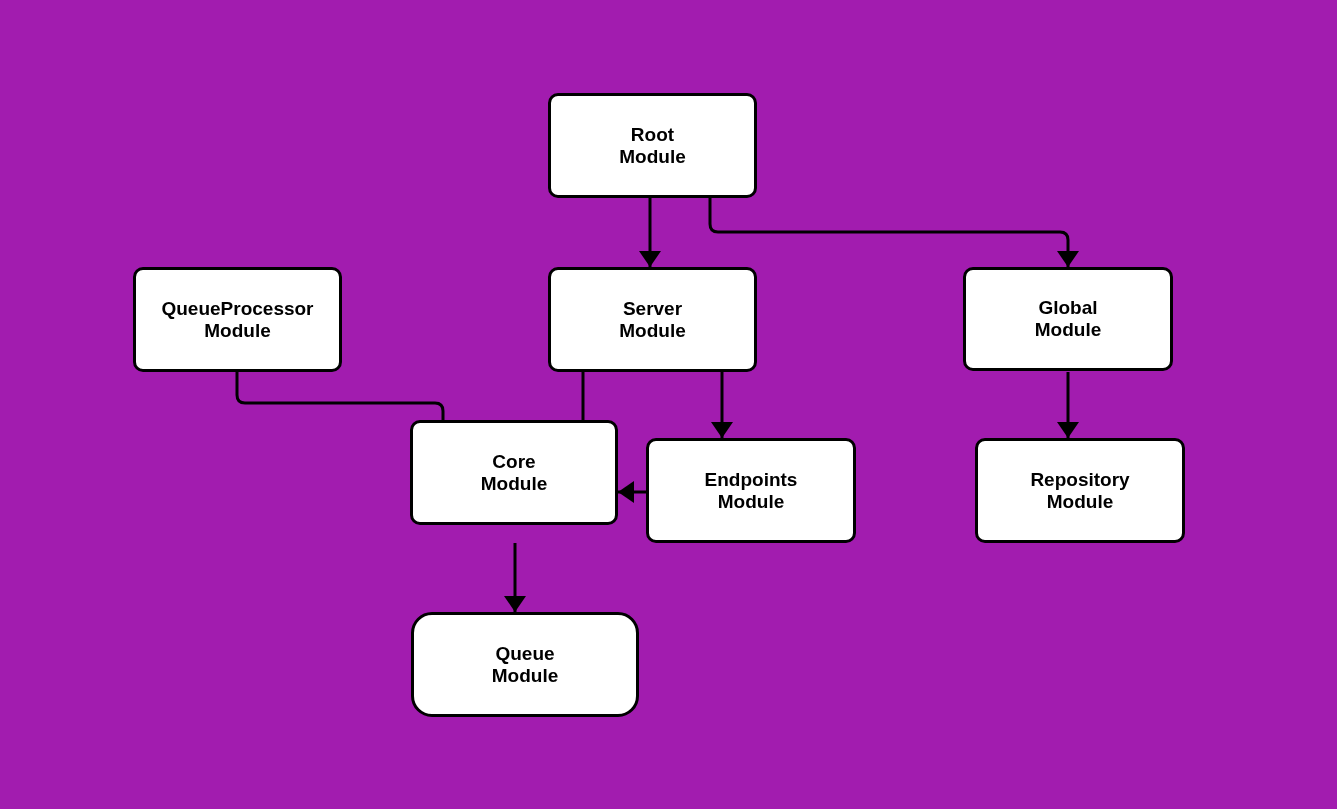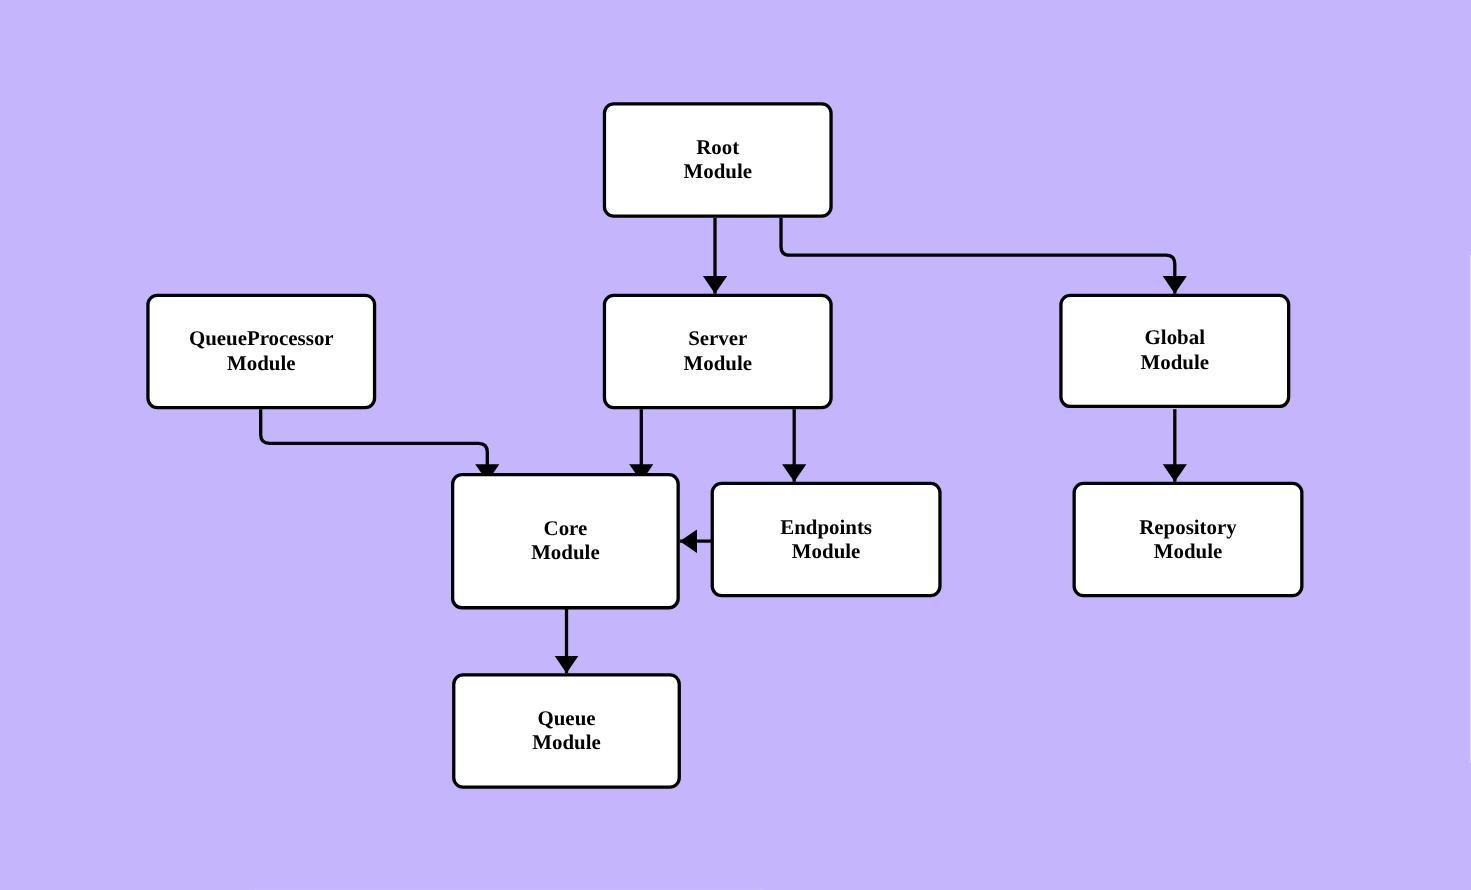--- a/index.html
+++ b/index.html
@@ -4,23 +4,23 @@
 <style>
   html, body {
     margin: 0;
     padding: 0;
     background: #ffffff;
   }
   .canvas {
     position: relative;
     width: 1337px;
     height: 809px;
-    background: #c4b5fd;
+    background: #a21caf;
     overflow: hidden;
-    font-family: Liberation Serif, serif;
+    font-family: Liberation Sans, sans-serif;
   }
   .edges {
     position: absolute;
     left: 0;
     top: 0;
     width: 1337px;
     height: 809px;
   }
   .node {
     position: absolute;
@@ -35,24 +35,24 @@
     font-weight: bold;
     font-size: 19px;
     line-height: 22px;
     color: #000000;
     white-space: pre-line;
   }
   .node-root          { left: 548px; top:  93px; width: 209px; height: 105px; }
   .node-queueprocessor{ left: 133px; top: 267px; width: 209px; height: 105px; }
   .node-server        { left: 548px; top: 267px; width: 209px; height: 105px; }
   .node-global        { left: 963px; top: 267px; width: 210px; height: 104px; }
-  .node-core          { left: 410px; top: 430px; width: 208px; height: 124px; }
+  .node-core          { left: 410px; top: 420px; width: 208px; height: 105px; }
   .node-endpoints     { left: 646px; top: 438px; width: 210px; height: 105px; }
   .node-repository    { left: 963px; top: 438px; width: 210px; height: 105px; margin-left: 12px; }
-  .node-queue         { left: 411px; top: 612px; width: 208px; height: 105px; }
+  .node-queue         { left: 411px; top: 612px; width: 228px; height: 105px; border-radius: 21px; }
 </style>
 </head>
 <body>
 
 <div class="canvas">
 
   <svg class="edges" viewBox="0 0 1337 809" xmlns="http://www.w3.org/2000/svg">
     <defs>
       <marker id="arrowhead" markerUnits="userSpaceOnUse" markerWidth="24" markerHeight="24" refX="16" refY="11" orient="auto">
         <path d="M0,0 L16,11 L0,22 Z" fill="#000000"></path>

